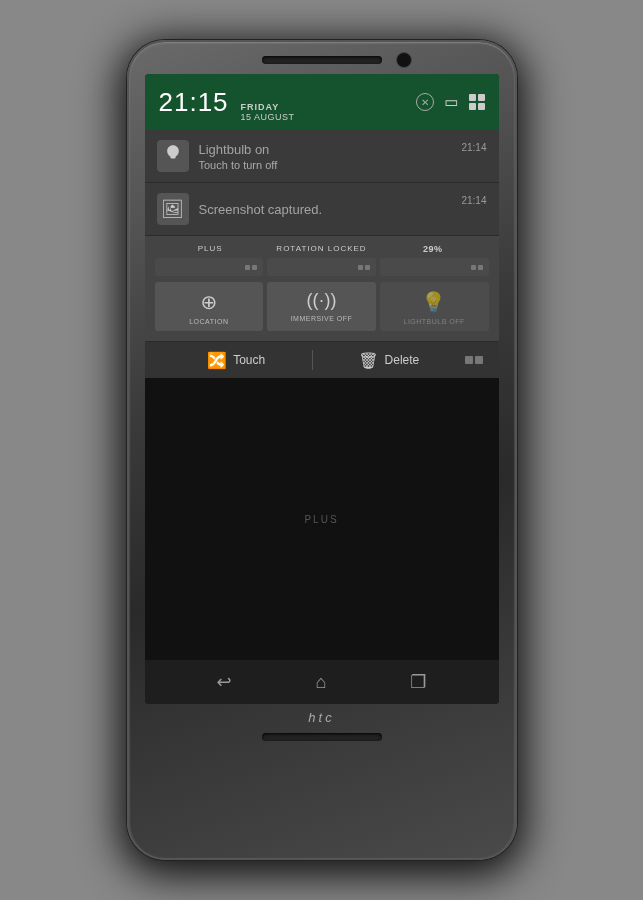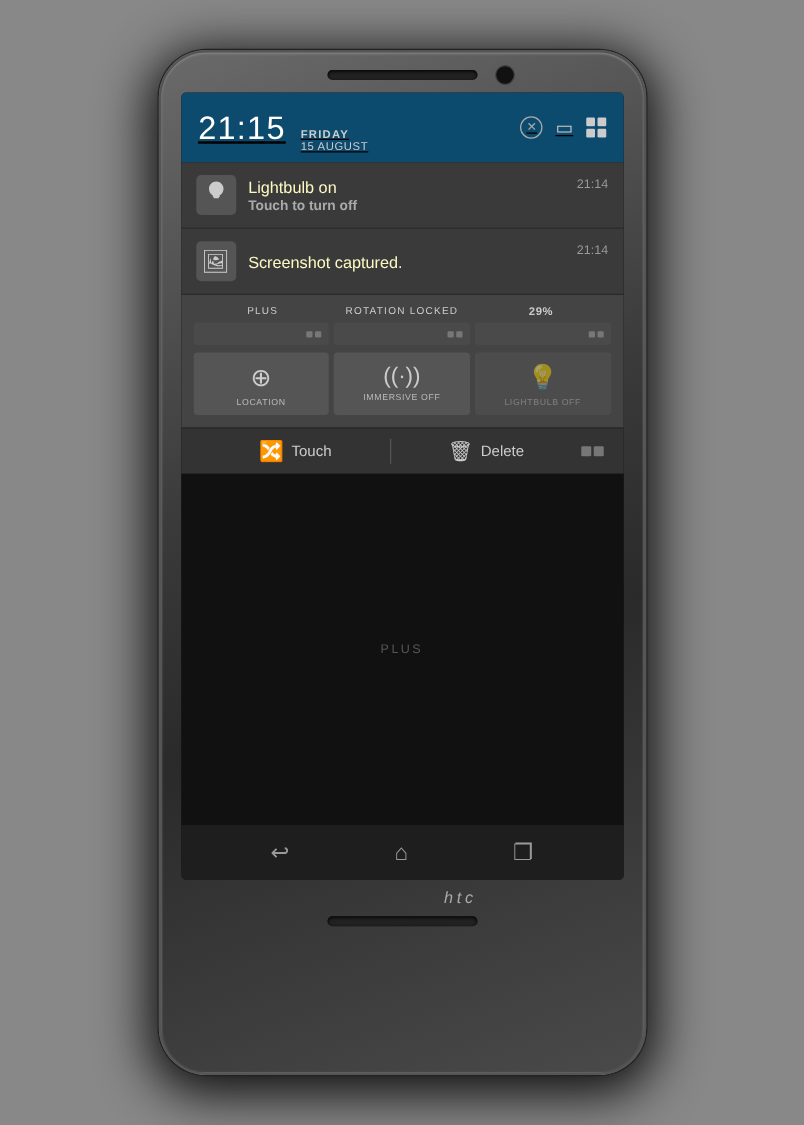--- a/index.html
+++ b/index.html
@@ -57,27 +57,26 @@
       margin-top: 10px;
       border-radius: 4px;
       overflow: hidden;
       display: flex;
       flex-direction: column;
       position: relative;
     }
 
     
     .status-bar {
-      background: #0c4a6e;
+      background: #14532d;
       padding: 8px 14px 8px 14px;
       display: flex;
       align-items: center;
       gap: 8px;
       flex-shrink: 0;
-      text-decoration: underline;
     }
 
     .time {
       color: #fff;
       font-size: 26px;
       font-weight: 300;
       letter-spacing: 1px;
       line-height: 1;
     }
 
@@ -160,30 +159,29 @@
       align-items: center;
       justify-content: center;
       flex-shrink: 0;
     }
 
     .notif-content {
       flex: 1;
     }
 
     .notif-title {
-      color: #fef9c3;
+      color: #a3a3a3;
       font-size: 13px;
       font-weight: 500;
     }
 
     .notif-sub {
       color: #aaa;
       font-size: 11px;
       margin-top: 2px;
-      font-weight: bold;
     }
 
     .notif-time {
       color: #999;
       font-size: 10px;
       align-self: flex-start;
       padding-top: 2px;
     }
 
     
@@ -308,21 +306,21 @@
 
     .nav-icon {
       color: #999;
       font-size: 18px;
     }
 
     
     .phone-bottom {
       display: flex;
       flex-direction: column;
-      align-items: flex-end;
+      align-items: center;
       margin-top: 6px;
       gap: 4px;
     }
 
     .htc-logo {
       color: #aaa;
       font-size: 13px;
       font-style: italic;
       letter-spacing: 3px;
       font-weight: 300;

